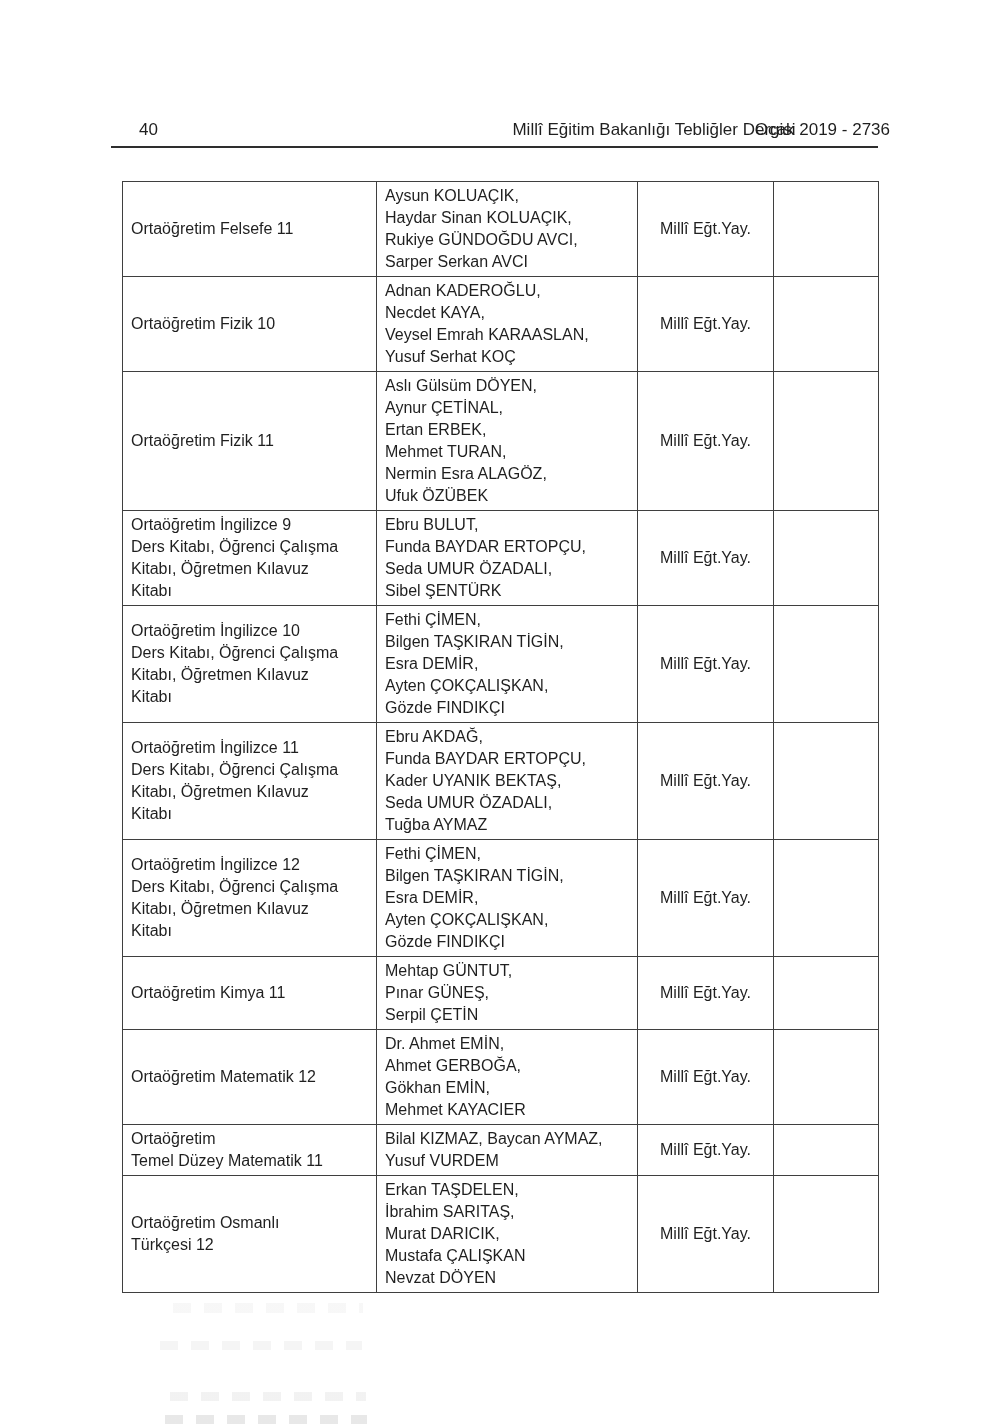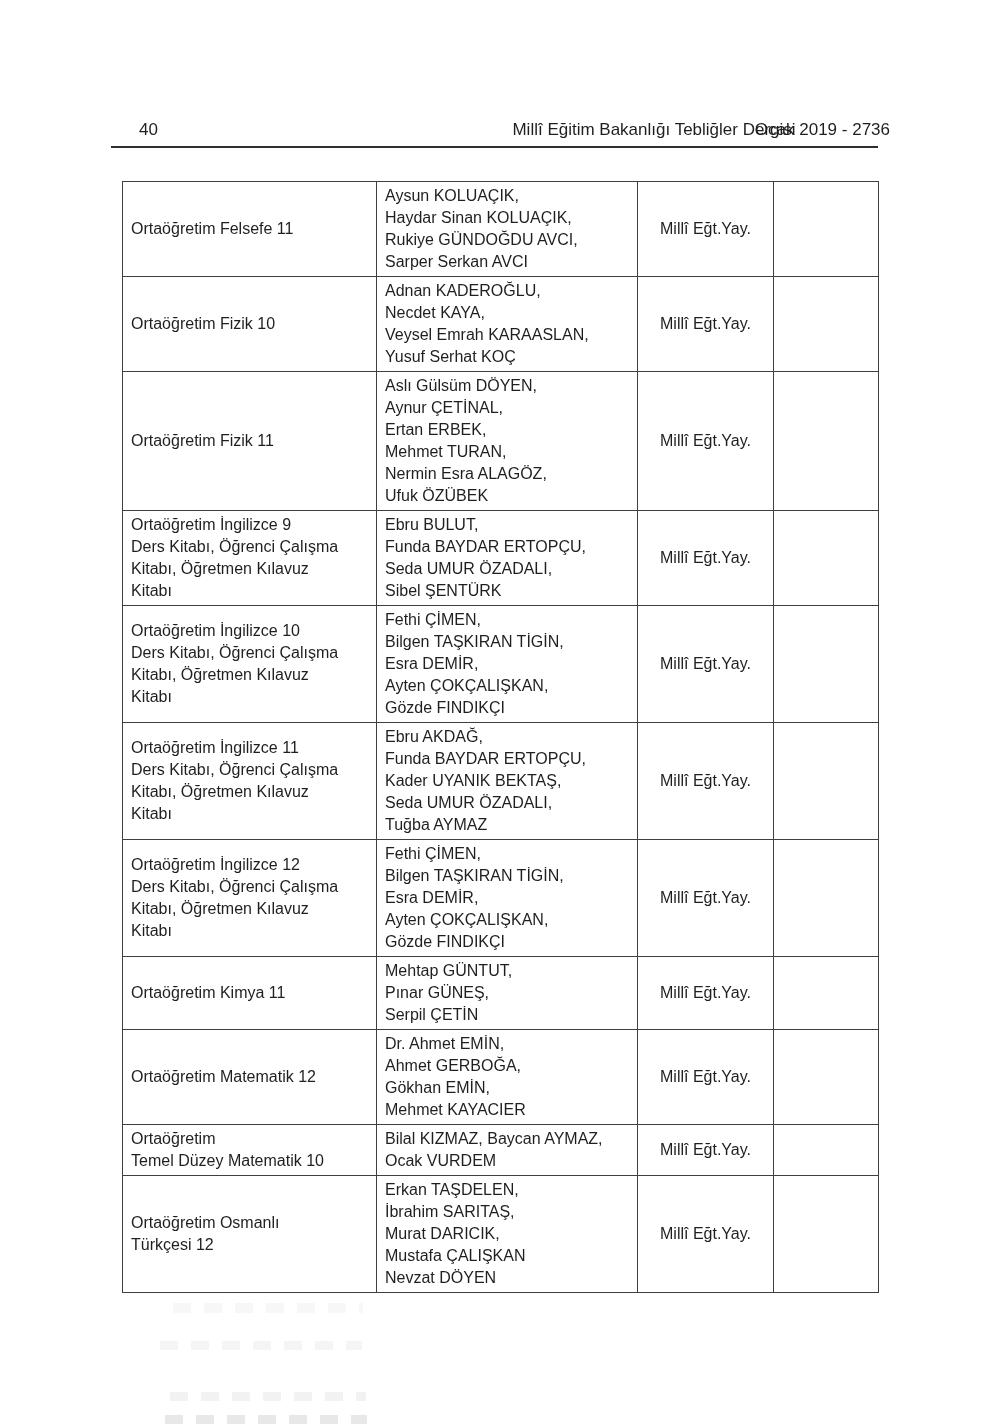--- a/index.html
+++ b/index.html
@@ -202,25 +202,25 @@
             <div>Ahmet GERBOĞA,</div>
             <div>Gökhan EMİN,</div>
             <div>Mehmet KAYACIER</div>
           </td>
           <td class="col-publisher">Millî Eğt.Yay.</td>
           <td class="col-empty"></td>
         </tr>
         <tr>
           <td class="col-book">
             <div>Ortaöğretim</div>
-            <div>Temel Düzey Matematik 10</div>
+            <div>Temel Düzey Matematik 11</div>
           </td>
           <td class="col-authors">
             <div>Bilal KIZMAZ, Baycan AYMAZ,</div>
-            <div>Ocak VURDEM</div>
+            <div>Yusuf VURDEM</div>
           </td>
           <td class="col-publisher">Millî Eğt.Yay.</td>
           <td class="col-empty"></td>
         </tr>
         <tr>
           <td class="col-book">
             <div>Ortaöğretim Osmanlı</div>
             <div>Türkçesi 12</div>
           </td>
           <td class="col-authors">

